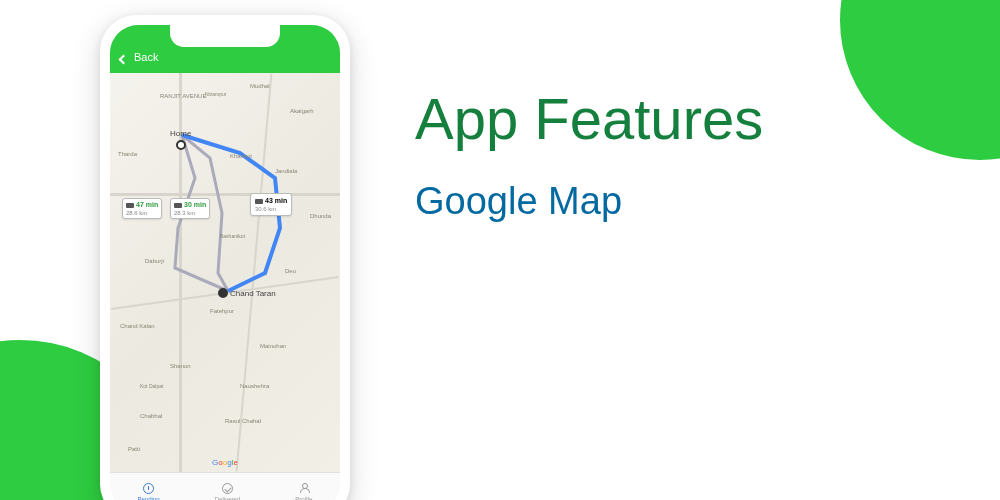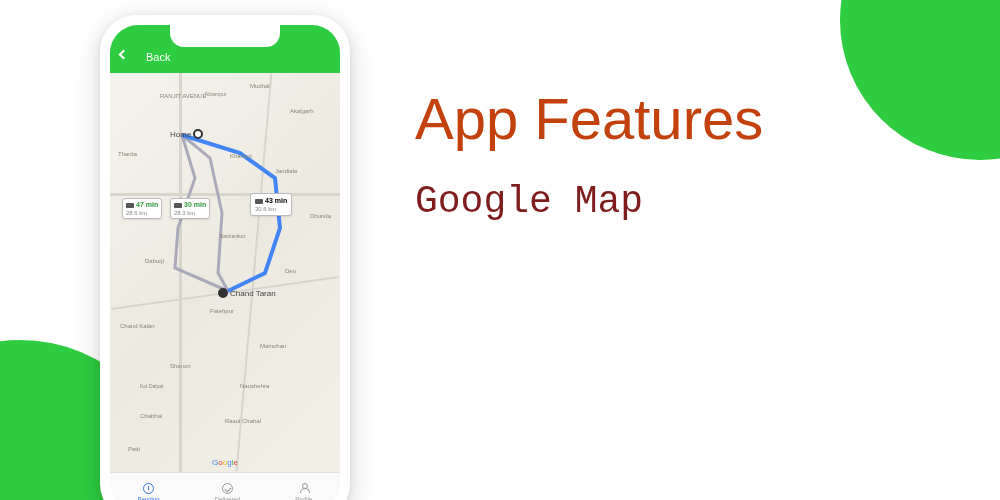--- a/index.html
+++ b/index.html
@@ -6,36 +6,36 @@
     body { font-family: -apple-system, 'Segoe UI', Arial, sans-serif; width: 1000px; height: 500px; overflow: hidden; position: relative; background: #fff; }
     
     .bg-circle-tr { position: absolute; top: -120px; right: -120px; width: 280px; height: 280px; background: #2ecc40; border-radius: 50%; }
     .bg-circle-bl { position: absolute; bottom: -160px; left: -140px; width: 320px; height: 320px; background: #2ecc40; border-radius: 50%; }
     
     .phone { position: absolute; left: 100px; top: 15px; width: 250px; height: 505px; background: #fff; border-radius: 36px; box-shadow: 0 8px 30px rgba(0,0,0,0.15), 0 2px 10px rgba(0,0,0,0.1); padding: 10px; }
     .phone-screen { width: 100%; height: 100%; background: #e8eae5; border-radius: 28px; overflow: hidden; position: relative; }
     .notch { position: absolute; top: 0; left: 50%; transform: translateX(-50%); width: 110px; height: 22px; background: #fff; border-radius: 0 0 14px 14px; z-index: 10; }
     
     .app-header { position: absolute; top: 0; left: 0; right: 0; height: 48px; background: #2ecc40; display: flex; align-items: center; padding: 0 10px; padding-top: 16px; z-index: 5; }
-    .back-btn { display: flex; align-items: flex-start; color: #fff; font-size: 11px; gap: 19px; }
+    .back-btn { display: flex; align-items: flex-end; color: #fff; font-size: 11px; gap: 7px; }
     .back-arrow { display: inline-block; width: 7px; height: 7px; border-left: 2px solid #fff; border-bottom: 2px solid #fff; transform: rotate(45deg); }
     
     .map-area { position: absolute; top: 48px; bottom: 38px; left: 0; right: 0; background: linear-gradient(135deg, #f5f3ed 0%, #ece9e0 50%, #f2efe6 100%); overflow: hidden; }
     
     .road { position: absolute; background: #d8d5cd; }
     .road.r1 { top: 0; left: 30%; width: 3px; height: 100%; }
     .road.r2 { top: 30%; left: 0; width: 100%; height: 3px; }
     .road.r3 { top: 55%; left: 0; width: 100%; height: 2px; transform: rotate(-8deg); }
     .road.r4 { top: 0; left: 62%; width: 2px; height: 100%; transform: rotate(5deg); }
     
     .route-svg { position: absolute; top: 0; left: 0; width: 100%; height: 100%; }
     
     .marker { position: absolute; font-size: 8px; color: #444; display: flex; align-items: center; gap: 2px; }
     .marker-dot { width: 10px; height: 10px; border-radius: 50%; background: #fff; border: 2px solid #333; }
-    .marker.home { top: 56px; left: 60px; }
+    .marker.home { top: 56px; left: 60px; flex-direction: column; }
     .marker.dest { top: 215px; left: 108px; }
     .marker.dest .marker-dot { background: #333; }
     
     .route-bubble { position: absolute; background: #fff; border: 1px solid #bbb; border-radius: 3px; padding: 2px 3px; font-size: 7px; line-height: 1.1; box-shadow: 0 1px 2px rgba(0,0,0,0.1); }
     .route-bubble .time { font-weight: 600; }
     .route-bubble .dist { color: #888; font-size: 6px; }
     .route-bubble.active .time { color: #2e9b3a; }
     .route-bubble.selected { padding: 3px 4px; }
     .route-bubble.selected .time { color: #000; }
     .rb1 { top: 125px; left: 12px; }
@@ -63,22 +63,22 @@
     .tab-icon { width: 14px; height: 14px; display: flex; align-items: center; justify-content: center; }
     .clock-icon { width: 11px; height: 11px; border: 1.5px solid currentColor; border-radius: 50%; position: relative; }
     .clock-icon::after { content: ''; position: absolute; top: 2px; left: 4px; width: 1px; height: 4px; background: currentColor; }
     .check-icon { width: 11px; height: 11px; border: 1.5px solid currentColor; border-radius: 50%; position: relative; }
     .check-icon::after { content: ''; position: absolute; top: 2px; left: 3px; width: 3px; height: 5px; border-right: 1.5px solid currentColor; border-bottom: 1.5px solid currentColor; transform: rotate(45deg); }
     .profile-icon { width: 10px; height: 10px; position: relative; }
     .profile-icon::before { content: ''; position: absolute; top: 0; left: 3px; width: 4px; height: 4px; border: 1px solid currentColor; border-radius: 50%; }
     .profile-icon::after { content: ''; position: absolute; bottom: 0; left: 1px; width: 8px; height: 4px; border: 1px solid currentColor; border-bottom: none; border-radius: 5px 5px 0 0; }
     
     .content { position: absolute; left: 415px; top: 85px; }
-    .title { font-size: 58px; font-weight: 500; color: #c2410c; margin-bottom: 28px; }
-    .subtitle { font-size: 38px; font-weight: 400; color: #7f1d1d; margin-bottom: 24px; font-family: Liberation Mono, monospace; }
+    .title { font-size: 58px; font-weight: 500; color: #15803d; margin-bottom: 28px; }
+    .subtitle { font-size: 38px; font-weight: 400; color: #0369a1; margin-bottom: 24px; }
     .desc { font-size: 19px; color: #555; line-height: 1.5; max-width: 260px; }
   </style>
 </head>
 <body>
 
 <div class="bg-circle-tr"></div>
 <div class="bg-circle-bl"></div>
 
 <div class="phone">
   <div class="phone-screen">

